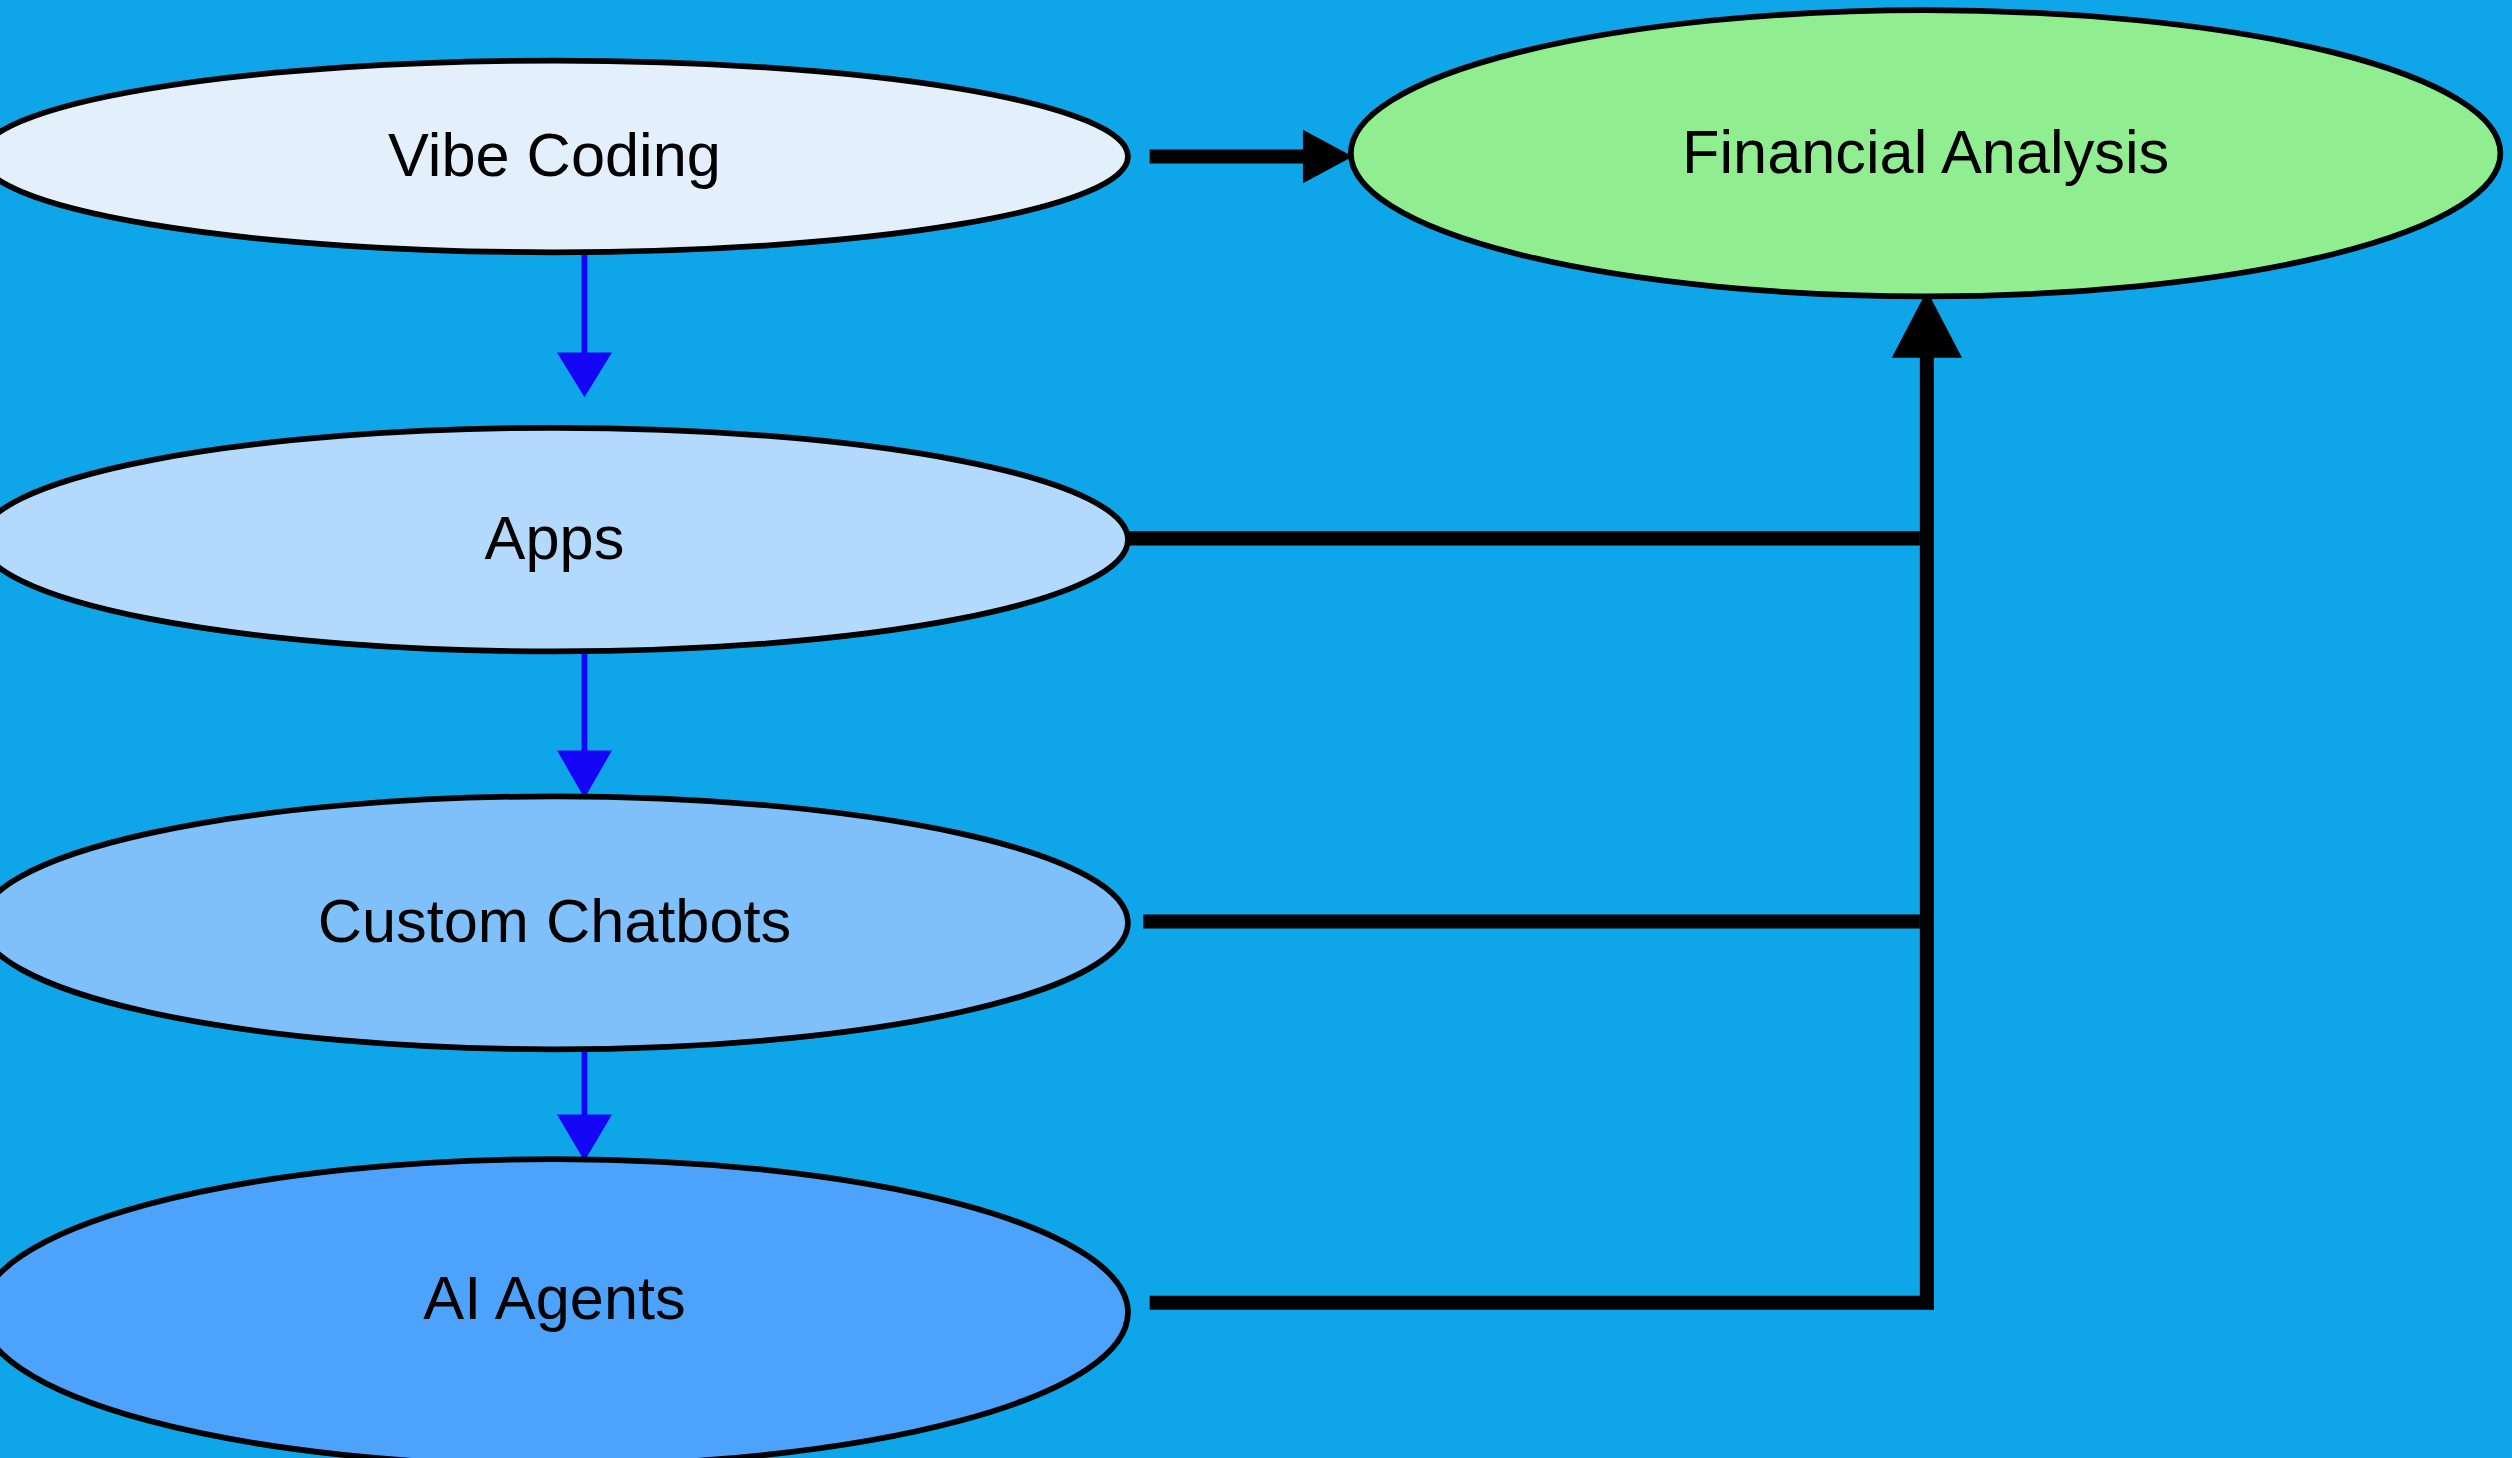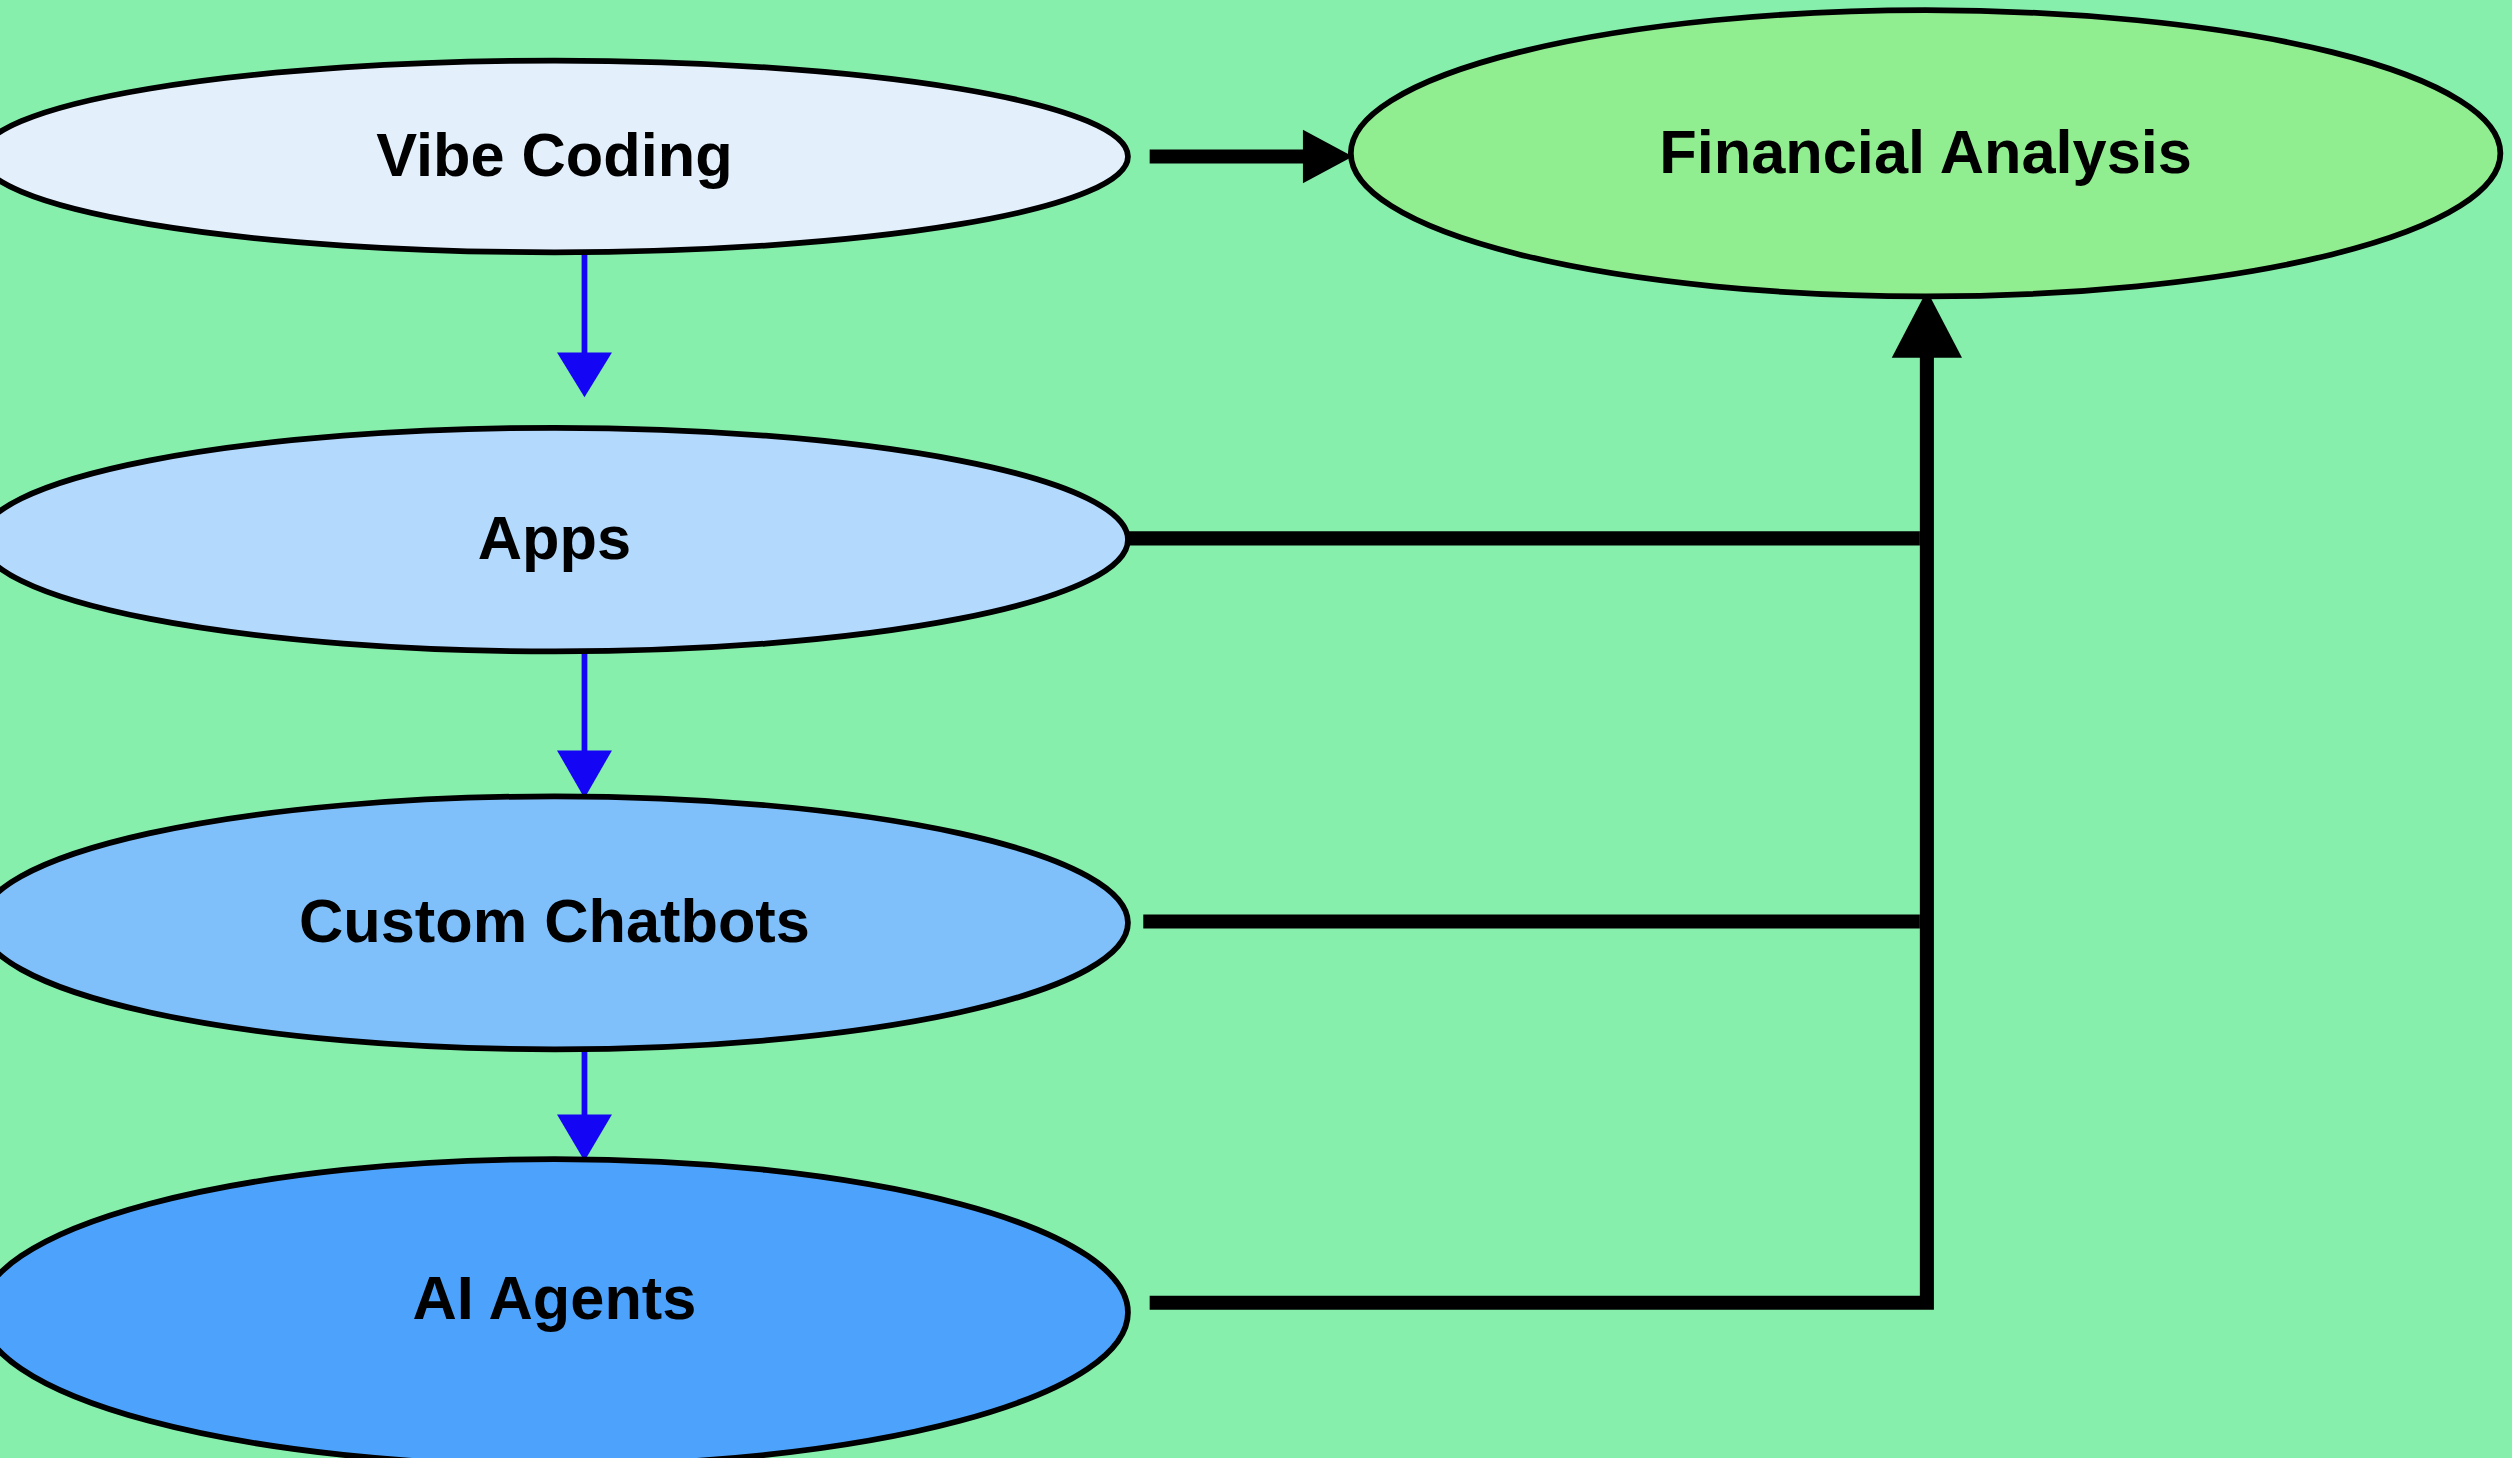--- a/index.html
+++ b/index.html
@@ -11,22 +11,21 @@
   body {
     width: 2512px;
     height: 1458px;
     overflow: hidden;
     font-family: "Liberation Sans", sans-serif;
   }
   #diagram-root {
     position: relative;
     width: 2512px;
     height: 1458px;
-    background: #86efac;
-    font-weight: bold;
+    background: #0ea5e9;
   }
   #diagram-svg {
     position: absolute;
     top: 0;
     left: 0;
     width: 2512px;
     height: 1458px;
     display: block;
   }
   .node-ellipse {

